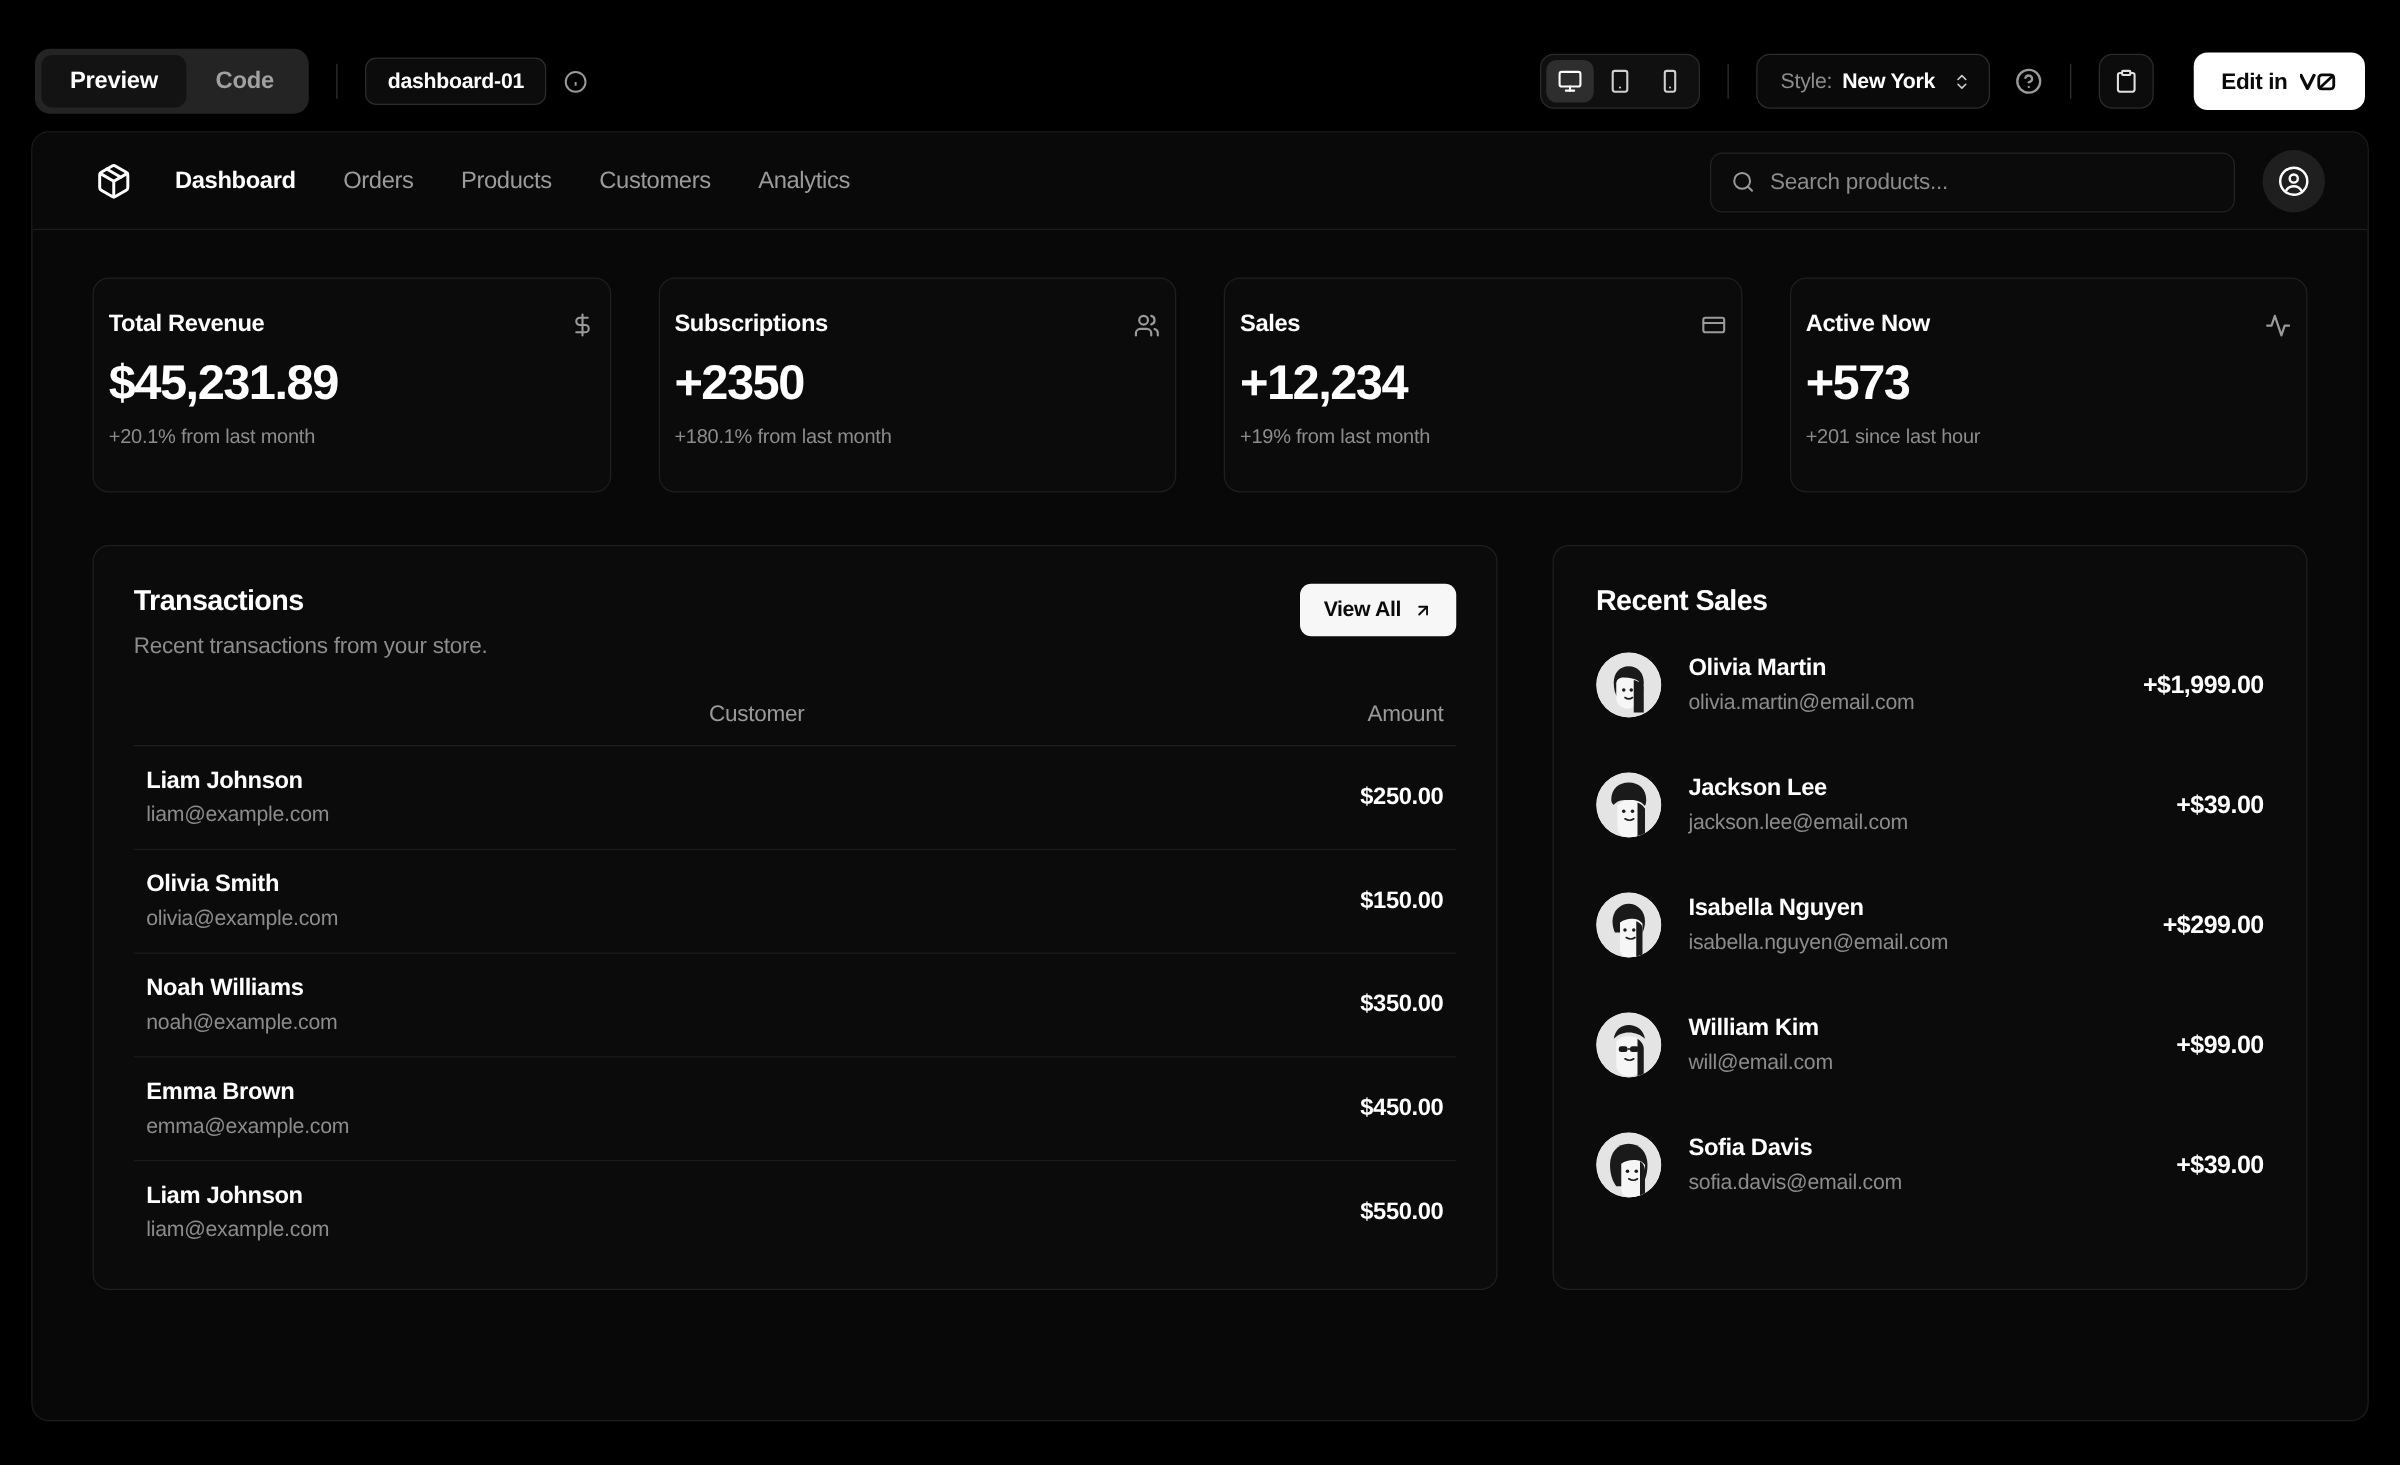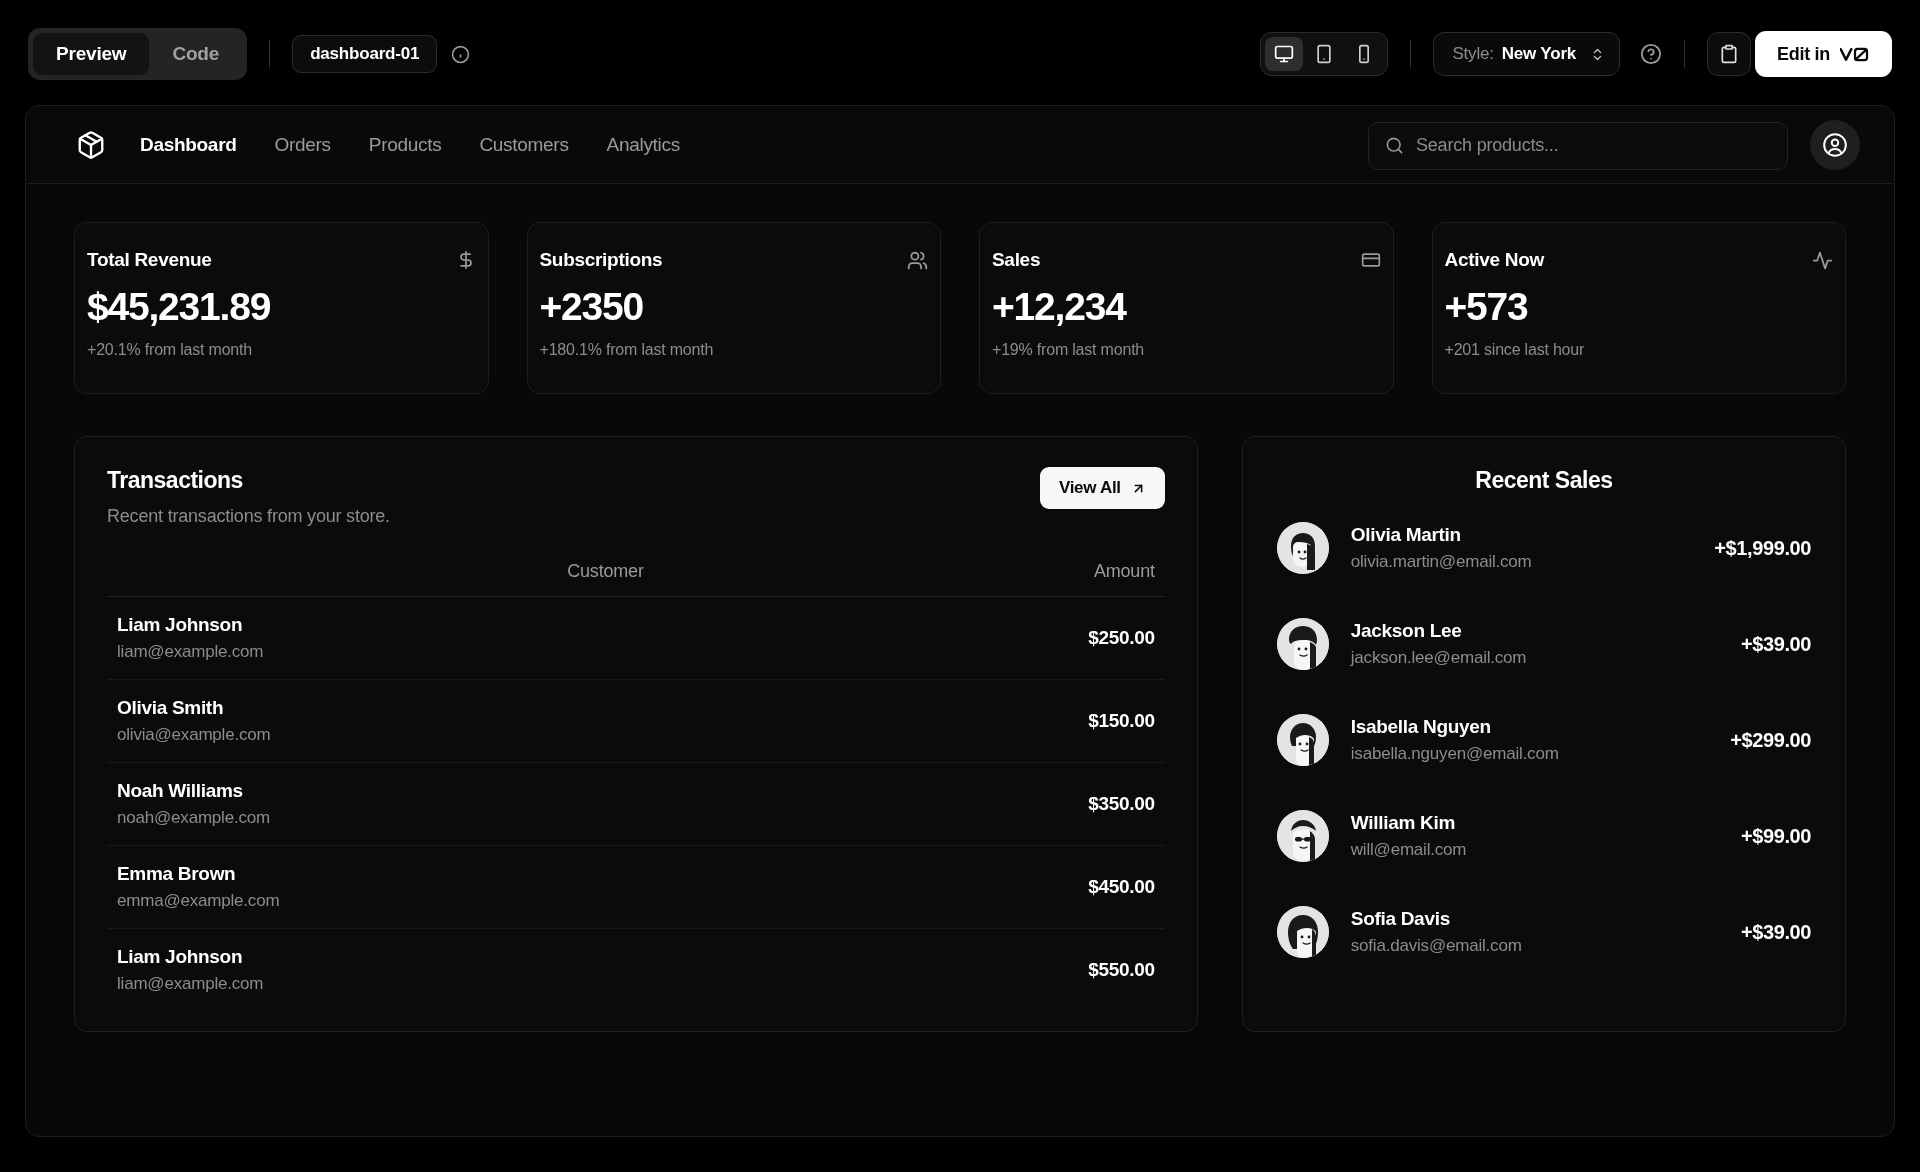--- a/index.html
+++ b/index.html
@@ -6,21 +6,21 @@
   html, body {
     width: 1920px; height: 1172px;
     background: #000000;
     font-family: "Liberation Sans", sans-serif;
     -webkit-font-smoothing: antialiased;
     overflow: hidden;
   }
 
   
   .toolbar {
-    position: absolute; top: 0; left: 0; width: 1920px; height: 108px;
+    position: absolute; top: 11px; left: 0; width: 1920px; height: 108px;
     display: flex; align-items: center; background: #000;
   }
   .seg-group {
     margin-left: 28px; display: flex; align-items: center;
     background: #242424; border-radius: 12px; padding: 5px;
     height: 52px;
   }
   .seg-btn {
     height: 42px; padding: 0 23px; border-radius: 9px;
     display: flex; align-items: center; justify-content: center;
@@ -60,21 +60,21 @@
   .style-value { font-size: 17px; color: #ffffff; font-weight: 600; letter-spacing: -0.2px; }
 
   .help-icon { margin-left: 20px; cursor: pointer; display: flex; }
 
   .icon-sq {
     width: 44px; height: 44px; border-radius: 11px;
     border: 1px solid #2c2c2c; background: #0c0c0c;
     display: flex; align-items: center; justify-content: center; cursor: pointer;
   }
   .edit-btn {
-    margin-left: 4px; height: 46px; padding: 0 22px; border-radius: 11px;
+    margin-left: 32px; height: 46px; padding: 0 22px; border-radius: 11px;
     background: #ffffff; color: #0a0a0a;
     display: flex; align-items: center; gap: 10px;
     font-size: 18px; font-weight: 600; letter-spacing: -0.3px; cursor: pointer;
   }
 
   
   .app-frame {
     position: absolute; left: 25px; top: 105px;
     width: 1870px; height: 1032px;
     background: #080808;
@@ -169,21 +169,21 @@
   .tx-cust { flex: 1; }
   .tx-name { font-size: 19px; font-weight: 600; color: #ffffff; letter-spacing: -0.3px; }
   .tx-email { font-size: 17px; color: #8c8c8c; margin-top: 6px; letter-spacing: -0.2px; }
   .tx-amt { font-size: 19px; font-weight: 600; color: #ffffff; letter-spacing: -0.3px; }
 
   .rs-card {
     flex: 1;
     background: #0b0b0b; border: 1px solid #1f1f1f; border-radius: 13px;
     padding: 30px 34px;
   }
-  .rs-title { font-size: 23px; font-weight: 700; color: #ffffff; letter-spacing: -0.5px; text-align: center; }
+  .rs-title { font-size: 23px; font-weight: 700; color: #ffffff; letter-spacing: -0.5px; }
   .rs-list { margin-top: 28px; }
   .rs-row { display: flex; align-items: center; margin-bottom: 44px; }
   .rs-row:last-child { margin-bottom: 0; }
   .rs-avatar {
     width: 52px; height: 52px; border-radius: 50%; flex-shrink: 0;
     background: #e4e4e4; overflow: hidden; margin-right: 22px;
     display: flex; align-items: flex-end; justify-content: center;
   }
   .rs-info { flex: 1; min-width: 0; }
   .rs-name { font-size: 19px; font-weight: 700; color: #ffffff; letter-spacing: -0.3px; }

